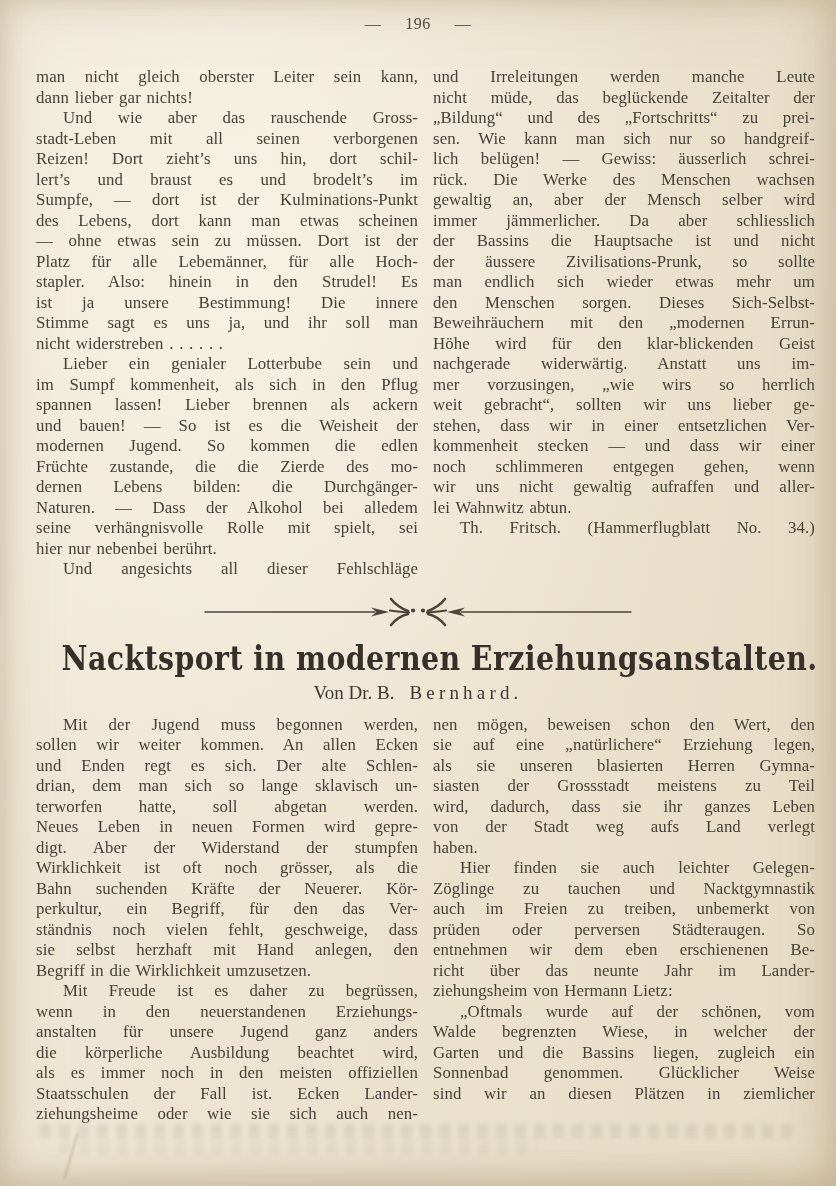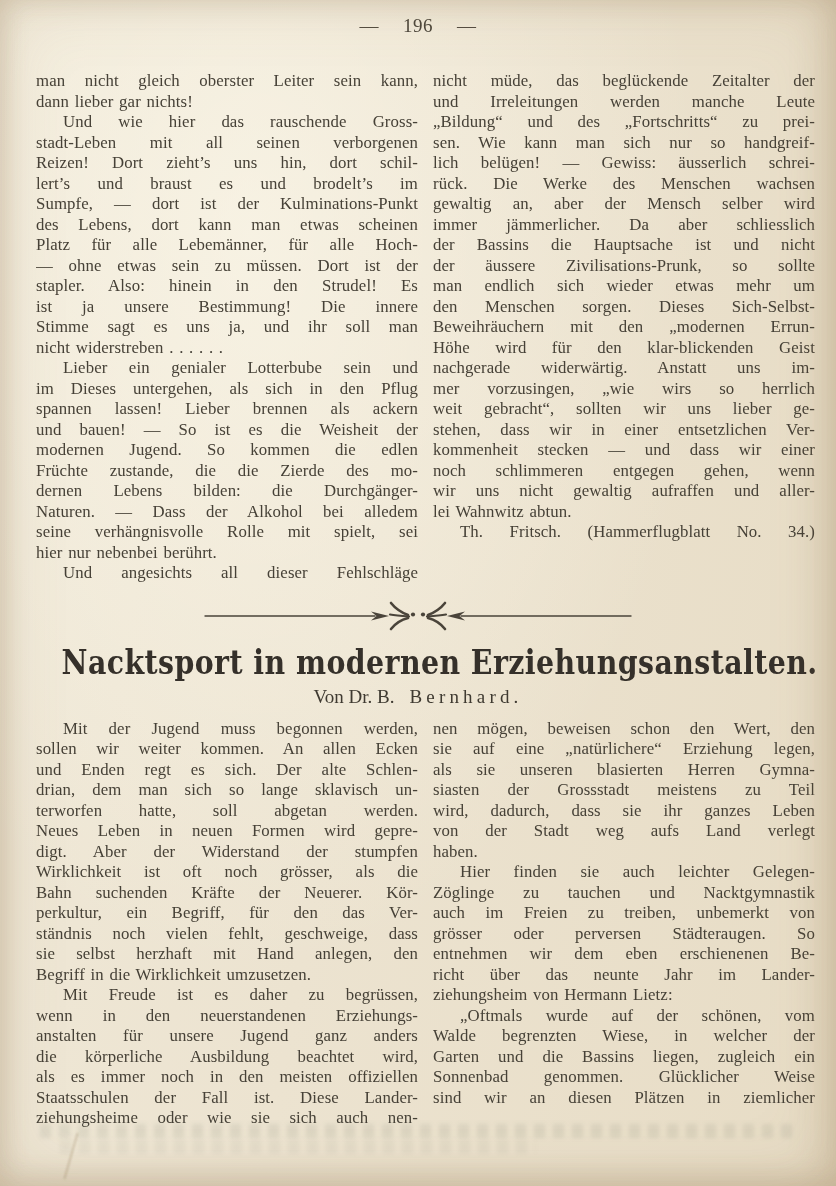--- a/index.html
+++ b/index.html
@@ -7,21 +7,21 @@
     width:836px;height:1186px;position:relative;overflow:hidden;
     background:
       radial-gradient(ellipse at 30% 20%, rgba(255,252,240,.55) 0%, rgba(255,252,240,0) 55%),
       linear-gradient(100deg,#f0e9d8 0%, #ece3d0 45%, #e7dcc5 100%);
     font-family:"Liberation Serif","DejaVu Serif",serif;
     color:#443f35;
   }
   .vignette{position:absolute;inset:0;pointer-events:none;
     box-shadow:inset 0 0 70px rgba(150,120,80,.16), inset -16px 0 34px rgba(140,110,70,.14), inset 10px 0 22px rgba(140,110,70,.10), inset 0 -14px 26px rgba(140,110,70,.10);}
   .page-number-row{
-    margin-top:15px;text-align:center;font-size:19px;letter-spacing:.5px;color:#4c463b;
+    margin-top:15px;text-align:center;font-size:16px;letter-spacing:.5px;color:#4c463b;
   }
   .page-number-row .dash{margin:0 24px;}
   .columns{
     display:flex;column-gap:15px;
     padding-left:36px;padding-right:21px;
   }
   .col{flex:1 1 0;min-width:0;}
   .top-columns{margin-top:34px;}
   .body-columns{margin-top:11px;}
   .para{margin:0;}
@@ -68,53 +68,53 @@
   <span class="dash">—</span><span>196</span><span class="dash">—</span>
 </div>
 
 <div class="columns top-columns">
   <div class="col">
       <div class="para">
         <div class="line">man nicht gleich oberster Leiter sein kann,</div>
         <div class="line endline">dann lieber gar nichts!</div>
       </div>
       <div class="para indent">
-        <div class="line">Und wie hier das rauschende Gross-</div>
+        <div class="line">Und wie aber das rauschende Gross-</div>
         <div class="line">stadt-Leben mit all seinen verborgenen</div>
         <div class="line">Reizen! Dort zieht’s uns hin, dort schil-</div>
         <div class="line">lert’s und braust es und brodelt’s im</div>
         <div class="line">Sumpfe, — dort ist der Kulminations-Punkt</div>
         <div class="line">des Lebens, dort kann man etwas scheinen</div>
+        <div class="line">— ohne etwas sein zu müssen. Dort ist der</div>
         <div class="line">Platz für alle Lebemänner, für alle Hoch-</div>
-        <div class="line">— ohne etwas sein zu müssen. Dort ist der</div>
         <div class="line">stapler. Also: hinein in den Strudel! Es</div>
         <div class="line">ist ja unsere Bestimmung! Die innere</div>
         <div class="line">Stimme sagt es uns ja, und ihr soll man</div>
         <div class="line endline">nicht widerstreben . . . . . .</div>
       </div>
       <div class="para indent">
         <div class="line">Lieber ein genialer Lotterbube sein und</div>
-        <div class="line">im Dieses untergehen, als sich in den Pflug</div>
+        <div class="line">im Sumpf kommenheit, als sich in den Pflug</div>
         <div class="line">spannen lassen! Lieber brennen als ackern</div>
         <div class="line">und bauen! — So ist es die Weisheit der</div>
         <div class="line">modernen Jugend. So kommen die edlen</div>
         <div class="line">Früchte zustande, die die Zierde des mo-</div>
         <div class="line">dernen Lebens bilden: die Durchgänger-</div>
         <div class="line">Naturen. — Dass der Alkohol bei alledem</div>
         <div class="line">seine verhängnisvolle Rolle mit spielt, sei</div>
         <div class="line endline">hier nur nebenbei berührt.</div>
       </div>
       <div class="para indent">
         <div class="line">Und angesichts all dieser Fehlschläge</div>
       </div>
     </div>
   <div class="col">
       <div class="para">
+        <div class="line">und Irreleitungen werden manche Leute</div>
         <div class="line">nicht müde, das beglückende Zeitalter der</div>
-        <div class="line">und Irreleitungen werden manche Leute</div>
         <div class="line">„Bildung“ und des „Fortschritts“ zu prei-</div>
         <div class="line">sen. Wie kann man sich nur so handgreif-</div>
         <div class="line">lich belügen! — Gewiss: äusserlich schrei-</div>
         <div class="line">rück. Die Werke des Menschen wachsen</div>
         <div class="line">gewaltig an, aber der Mensch selber wird</div>
         <div class="line">immer jämmerlicher. Da aber schliesslich</div>
         <div class="line">der Bassins die Hauptsache ist und nicht</div>
         <div class="line">der äussere Zivilisations-Prunk, so sollte</div>
         <div class="line">man endlich sich wieder etwas mehr um</div>
         <div class="line">den Menschen sorgen. Dieses Sich-Selbst-</div>
@@ -175,39 +175,39 @@
         <div class="line">ständnis noch vielen fehlt, geschweige, dass</div>
         <div class="line">sie selbst herzhaft mit Hand anlegen, den</div>
         <div class="line endline">Begriff in die Wirklichkeit umzusetzen.</div>
       </div>
       <div class="para indent">
         <div class="line">Mit Freude ist es daher zu begrüssen,</div>
         <div class="line">wenn in den neuerstandenen Erziehungs-</div>
         <div class="line">anstalten für unsere Jugend ganz anders</div>
         <div class="line">die körperliche Ausbildung beachtet wird,</div>
         <div class="line">als es immer noch in den meisten offiziellen</div>
-        <div class="line">Staatsschulen der Fall ist. Diese Lander-</div>
+        <div class="line">Staatsschulen der Fall ist. Ecken Lander-</div>
         <div class="line">ziehungsheime oder wie sie sich auch nen-</div>
       </div>
     </div>
   <div class="col">
       <div class="para">
         <div class="line">nen mögen, beweisen schon den Wert, den</div>
         <div class="line">sie auf eine „natürlichere“ Erziehung legen,</div>
         <div class="line">als sie unseren blasierten Herren Gymna-</div>
         <div class="line">siasten der Grossstadt meistens zu Teil</div>
         <div class="line">wird, dadurch, dass sie ihr ganzes Leben</div>
         <div class="line">von der Stadt weg aufs Land verlegt</div>
         <div class="line endline">haben.</div>
       </div>
       <div class="para indent">
         <div class="line">Hier finden sie auch leichter Gelegen-</div>
         <div class="line">Zöglinge zu tauchen und Nacktgymnastik</div>
         <div class="line">auch im Freien zu treiben, unbemerkt von</div>
-        <div class="line">grösser oder perversen Städteraugen. So</div>
+        <div class="line">prüden oder perversen Städteraugen. So</div>
         <div class="line">entnehmen wir dem eben erschienenen Be-</div>
         <div class="line">richt über das neunte Jahr im Lander-</div>
         <div class="line endline">ziehungsheim von Hermann Lietz:</div>
       </div>
       <div class="para indent">
         <div class="line">„Oftmals wurde auf der schönen, vom</div>
         <div class="line">Walde begrenzten Wiese, in welcher der</div>
         <div class="line">Garten und die Bassins liegen, zugleich ein</div>
         <div class="line">Sonnenbad genommen. Glücklicher Weise</div>
         <div class="line">sind wir an diesen Plätzen in ziemlicher</div>

